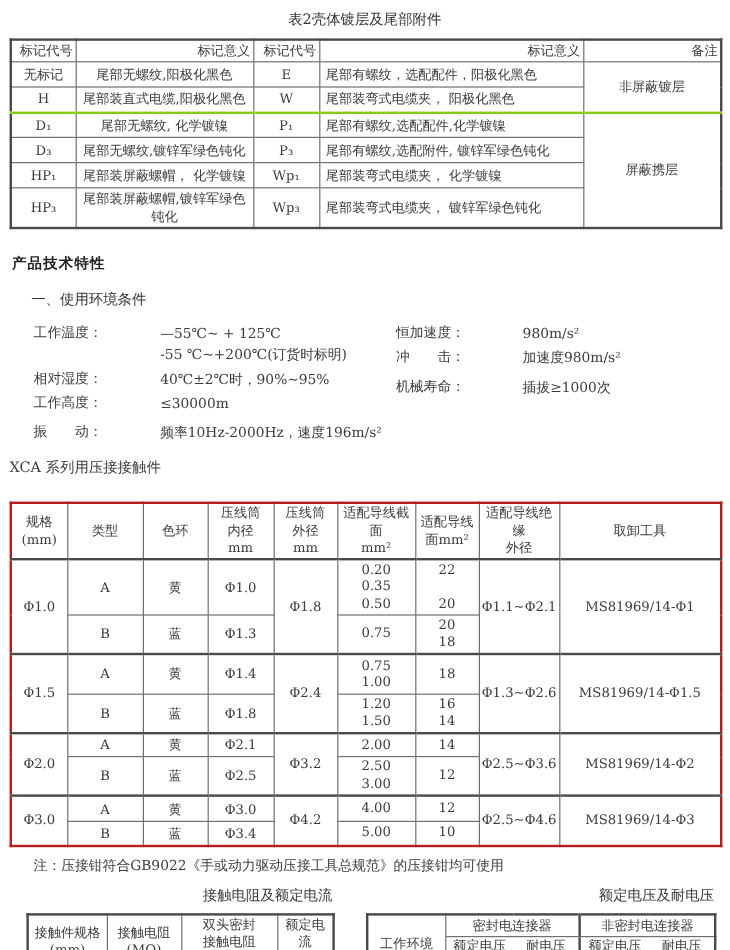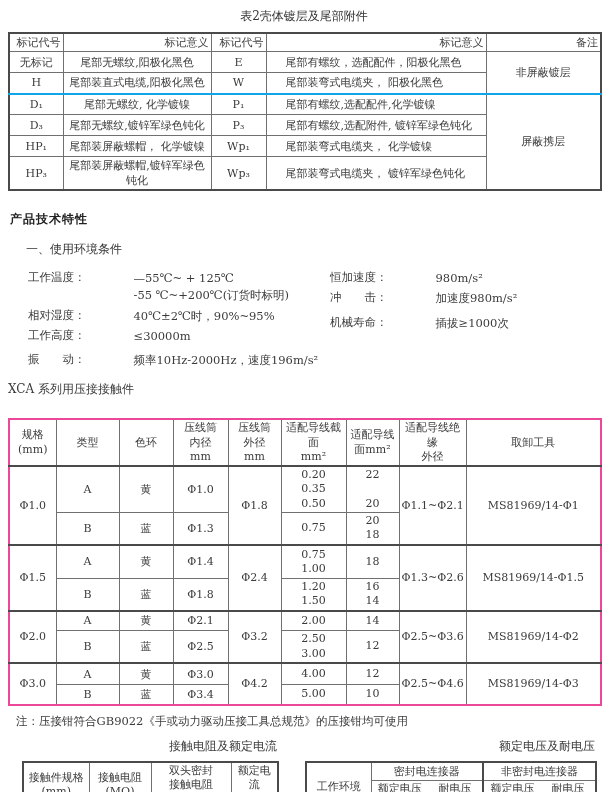--- a/index.html
+++ b/index.html
@@ -14,48 +14,48 @@
   .doc-title { text-align: center; font-size: 12px; color: #333; margin: 2px 0 7px 0; }
 
   table { border-collapse: collapse; table-layout: fixed; }
   td { font-weight: normal; text-align: center; vertical-align: middle; padding: 1px 2px; font-size: 11px; color: #3b3b3b; }
   .pre { white-space: pre-line; line-height: 1.3; }
 
   
   .t1 { width: 592px; border: 2px solid #4a4a4a; }
   .t1 td { border: 1px solid #707070; height: 21px; }
   .t1 tr.hdr td { height: 18px; text-align: right; }
-  .t1 tr.grp td { border-top: 2px solid #0ea5e9; }
-  .t1 td.al { text-align: left; padding-left: 19px; }
+  .t1 tr.grp td { border-top: 2px solid #84cc16; }
+  .t1 td.al { text-align: left; padding-left: 5px; }
 
   
   .h-main { font-family: "DejaVu Sans", "Liberation Sans", sans-serif; font-weight: bold; font-size: 12px; color: #222; margin: 20px 0 0 2px; letter-spacing: 1px; }
   .h-sub { font-size: 12px; color: #333; margin: 13px 0 0 18px; }
 
   
   .conds { display: flex; margin: 12px 0 0 20px; font-size: 11.5px; }
   .ccol-l { width: 302px; }
   .ccol-r { width: 270px; }
   .cond { display: flex; margin-bottom: 3px; gap: 48px; }
   .cond .lbl { white-space: pre; }
   .cond .val { white-space: pre-line; line-height: 1.5; }
   .cond.gap { margin-top: 7px; }
 
   
   .xca-title { text-align: left; font-size: 12px; margin: 9px 0 7px 0; }
-  .t2 { width: 592px; border: 2px solid #ec4899; margin-top: 20px; }
+  .t2 { width: 592px; border: 2px solid #b91c1c; margin-top: 20px; }
   .t2 td { border: 1px solid #707070; }
   .t2 tr.hdr td { border-bottom: 2px solid #4a4a4a; height: 36px; }
   .t2 tr.gstart td { border-top: 2px solid #4a4a4a; }
   .rga0 { height: 42px; } .rgb0 { height: 28px; }
   .rga1 { height: 34px; } .rgb1 { height: 30px; }
   .rga2 { height: 20px; } .rgb2 { height: 28px; }
   .rga3 { height: 22px; } .rgb3 { height: 20px; }
 
-  .note { font-size: 11.5px; margin: 8px 0 0 8px; }
+  .note { font-size: 11.5px; margin: 8px 0 0 20px; }
 
   
   .bottom { display: flex; margin-top: 9px; }
   .bt-l { width: 255px; margin-left: 14px; }
   .bt-r { width: 290px; margin-left: 28px; }
   .bt-title { text-align: right; font-size: 12px; margin-bottom: 6px; }
   .t3 { width: 255px; border: 2px solid #4a4a4a; }
   .t3 td { border: 1px solid #707070; height: 20px; }
   .t3 tr.hdr td { height: 34px; border-bottom: 2px solid #4a4a4a; }
   .t4 { width: 290px; border: 2px solid #4a4a4a; }

